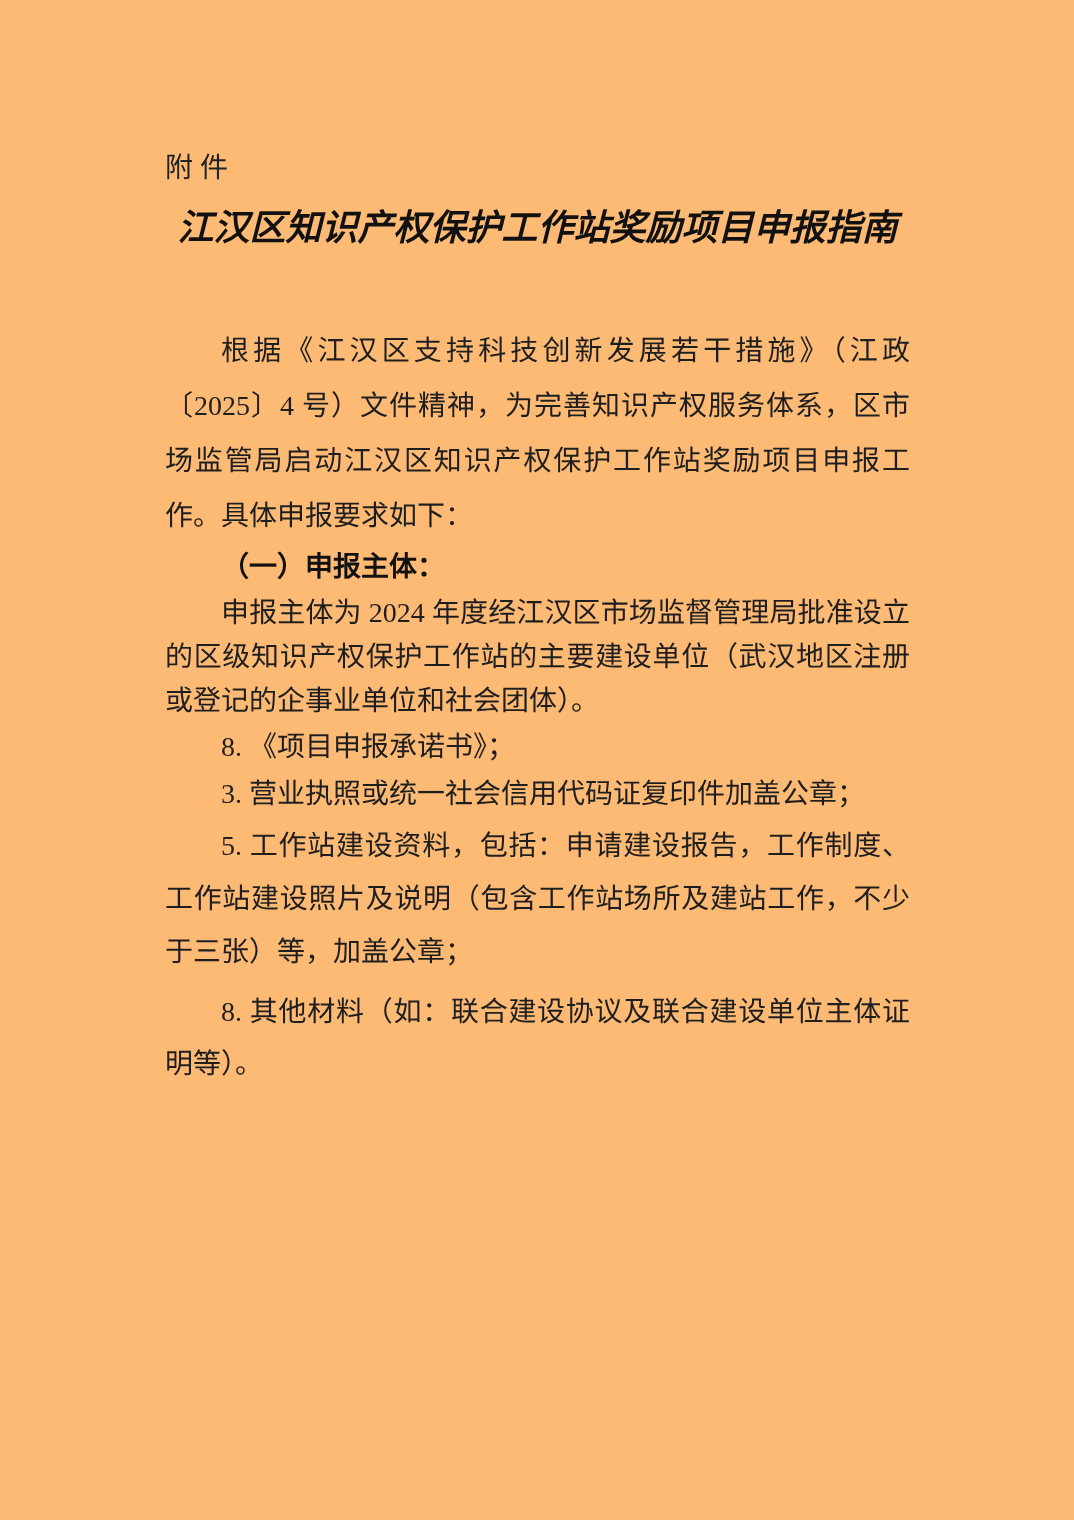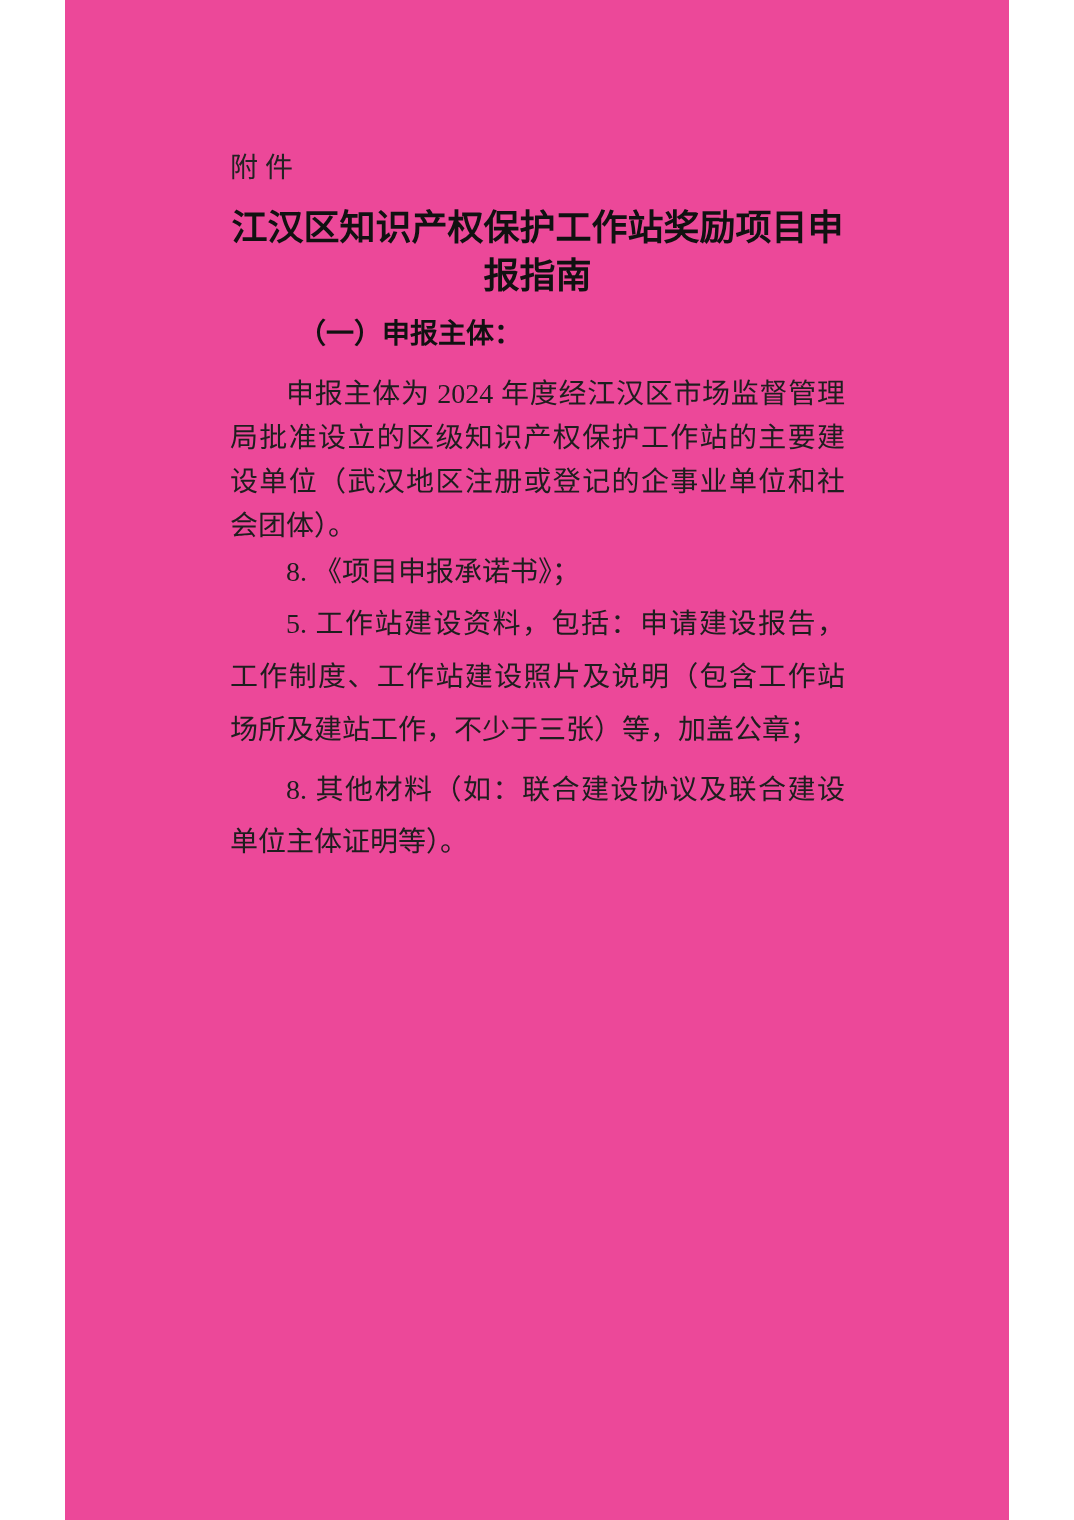--- a/index.html
+++ b/index.html
@@ -2,88 +2,91 @@
 <html lang="zh-CN"><head>
 <meta charset="utf-8">
 <style>
   html, body {
     margin: 0;
     padding: 0;
     background: #ffffff;
   }
   .page {
     position: relative;
-    width: 944px;
+    width: 1074px;
     height: 1520px;
     margin: 0 auto;
-    background: #ec4899;
+    background: #fdba74;
     box-sizing: border-box;
     padding: 148px 164px 0 165px;
     color: #1b1b1b;
     font-family: "Liberation Serif", "DejaVu Serif", serif;
     overflow: hidden;
   }
   .attachment {
     font-size: 28px;
     line-height: 40px;
     letter-spacing: 7px;
     color: #222222;
   }
   .doc-title {
     margin: 16px 0 0 0;
     font-size: 36px;
     font-weight: bold;
     line-height: 48px;
     text-align: center;
     color: #111111;
     font-family: "Liberation Serif", "DejaVu Serif", serif;
+    font-style: italic;
   }
   .para {
     margin: 0;
     font-size: 28px;
     text-align: justify;
     text-indent: 56px;
     color: #1e1e1e;
   }
   .intro {
     margin-top: 71px;
     line-height: 55px;
   }
   .heading {
-    margin: 12px;
+    margin: 0;
     font-size: 28px;
     font-weight: bold;
     line-height: 48px;
     text-indent: 56px;
     color: #111111;
-    font-family: Liberation Mono, monospace;
+    font-family: Liberation Sans, sans-serif;
   }
   .heading.second { margin-top: 6px; }
   .sec-body { line-height: 44px; }
   .item { line-height: 47px; }
   .item.i5 { line-height: 53px; margin-top: 2px; }
   .item.i6 { line-height: 52px; margin-top: 8px; }
 </style>
 </head>
 <body>
 
 <div class="page">
 
   <div class="attachment">附件</div>
 
   <h1 class="doc-title">江汉区知识产权保护工作站奖励项目申报指南</h1>
 
+  <p class="para intro">根据《江汉区支持科技创新发展若干措施》（江政〔2025〕4 号）文件精神，为完善知识产权服务体系，区市场监管局启动江汉区知识产权保护工作站奖励项目申报工作。具体申报要求如下：</p>
 
   <h2 class="heading first">（一）申报主体：</h2>
 
   <p class="para sec-body">申报主体为 2024 年度经江汉区市场监督管理局批准设立的区级知识产权保护工作站的主要建设单位（武汉地区注册或登记的企事业单位和社会团体）。</p>
 
 
 
   <p class="para item i2">8. 《项目申报承诺书》；</p>
 
+  <p class="para item i3">3. 营业执照或统一社会信用代码证复印件加盖公章；</p>
 
 
   <p class="para item i5">5. 工作站建设资料，包括：申请建设报告，工作制度、工作站建设照片及说明（包含工作站场所及建站工作，不少于三张）等，加盖公章；</p>
 
   <p class="para item i6">8. 其他材料（如：联合建设协议及联合建设单位主体证明等）。</p>
 
 </div>
 
 </body></html>

